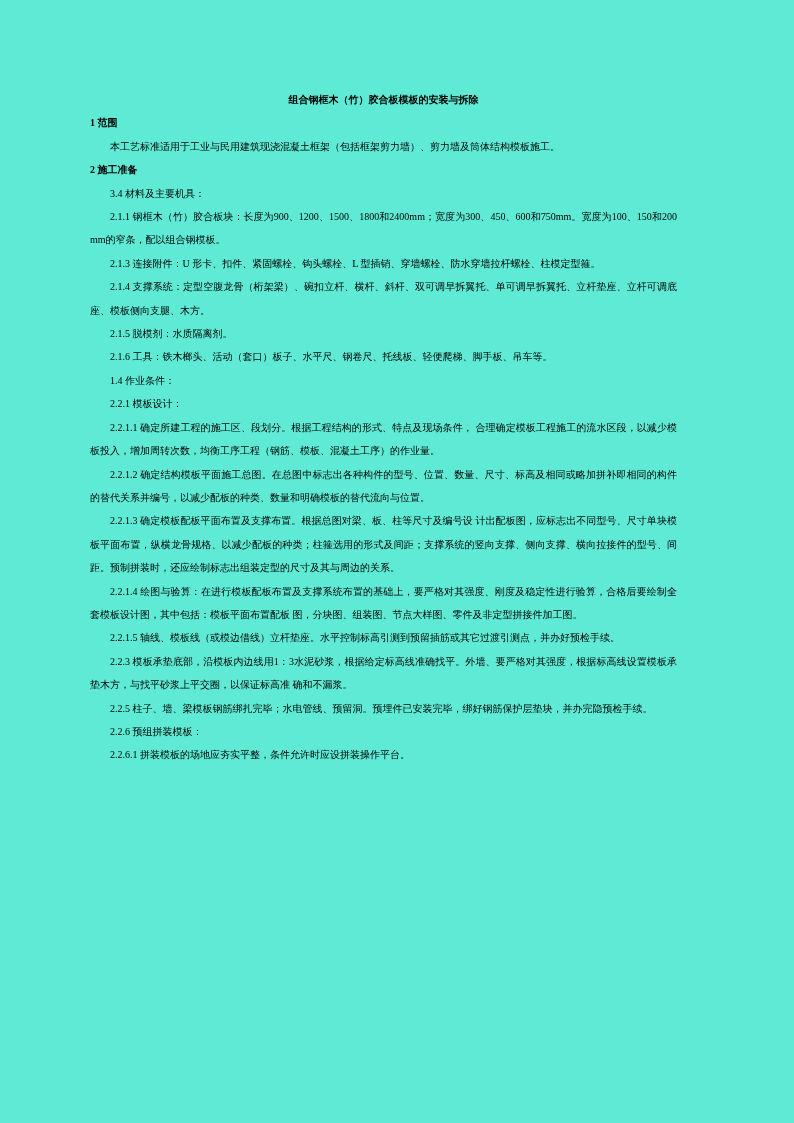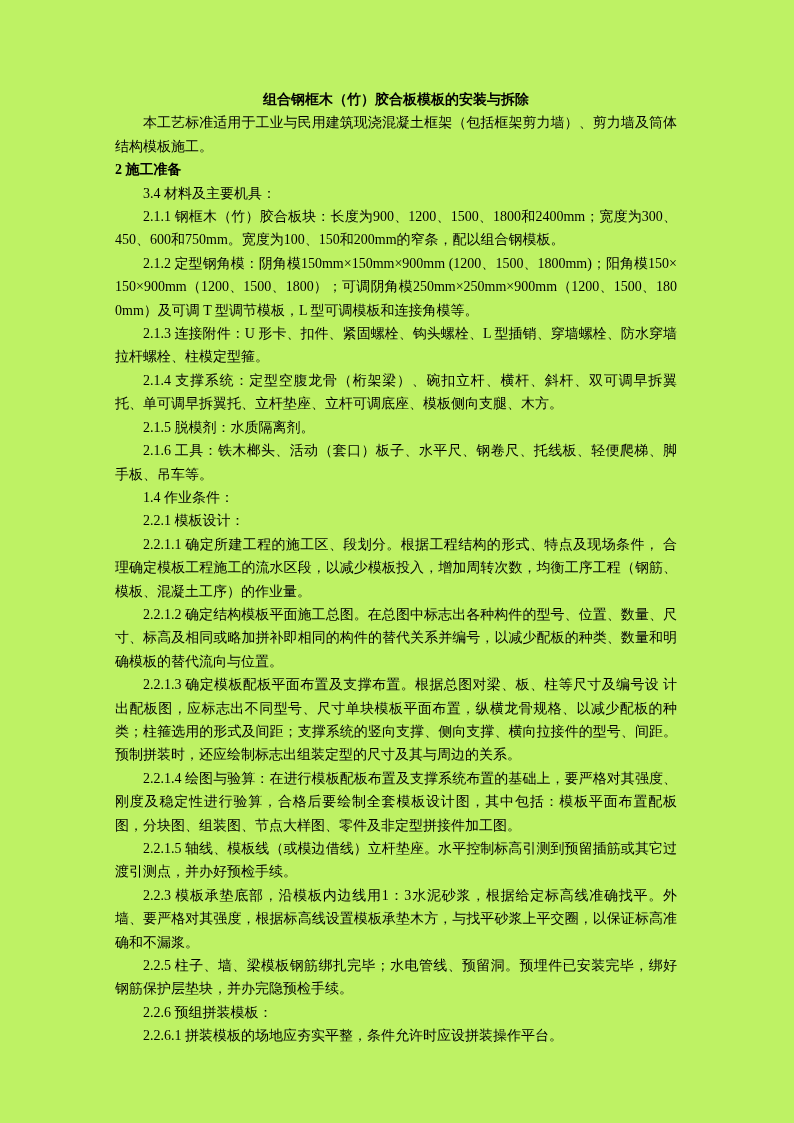--- a/index.html
+++ b/index.html
@@ -4,24 +4,24 @@
 <style>
   html, body {
     margin: 0;
     padding: 0;
     background: #ffffff;
   }
   .page {
     width: 794px;
     height: 1123px;
     box-sizing: border-box;
-    background: #bef264;
-    padding: 88px 117px 30px 115px;
+    background: #5eead4;
+    padding: 88px 117px 30px 90px;
     font-family: "Liberation Serif", "DejaVu Serif", serif;
-    font-size: 14px;
+    font-size: 10px;
     line-height: 23.4px;
     color: #000000;
     overflow: hidden;
   }
   .doc-title {
     text-align: center;
     font-weight: bold;
   }
   .heading {
     font-weight: bold;
@@ -36,25 +36,25 @@
     margin: 0;
     padding: 0;
   }
 </style>
 </head>
 <body>
 
 <div class="page">
   <div class="doc-title">组合钢框木（竹）胶合板模板的安装与拆除</div>
   <div id="doc-body">
+      <div class="heading">1 范围</div>
       <div class="para">本工艺标准适用于工业与民用建筑现浇混凝土框架（包括框架剪力墙）、剪力墙及筒体结构模板施工。</div>
       <div class="heading">2 施工准备</div>
       <div class="para">3.4 材料及主要机具：</div>
       <div class="para">2.1.1 钢框木（竹）胶合板块：长度为900、1200、1500、1800和2400mm；宽度为300、450、600和750mm。宽度为100、150和200mm的窄条，配以组合钢模板。</div>
-      <div class="para">2.1.2  定型钢角模：阴角模150mm×150mm×900mm (1200、1500、1800mm)；阳角模150×150×900mm（1200、1500、1800）；可调阴角模250mm×250mm×900mm（1200、1500、1800mm）及可调 T 型调节模板，L 型可调模板和连接角模等。</div>
       <div class="para">2.1.3  连接附件：U 形卡、扣件、紧固螺栓、钩头螺栓、L 型插销、穿墙螺栓、防水穿墙拉杆螺栓、柱模定型箍。</div>
       <div class="para">2.1.4 支撑系统：定型空腹龙骨（桁架梁）、碗扣立杆、横杆、斜杆、双可调早拆翼托、单可调早拆翼托、立杆垫座、立杆可调底座、模板侧向支腿、木方。</div>
       <div class="para">2.1.5 脱模剂：水质隔离剂。</div>
       <div class="para">2.1.6 工具：铁木榔头、活动（套口）板子、水平尺、钢卷尺、托线板、轻便爬梯、脚手板、吊车等。</div>
       <div class="para">1.4 作业条件：</div>
       <div class="para">2.2.1 模板设计：</div>
       <div class="para">2.2.1.1 确定所建工程的施工区、段划分。根据工程结构的形式、特点及现场条件， 合理确定模板工程施工的流水区段，以减少模板投入，增加周转次数，均衡工序工程（钢筋、模板、混凝土工序）的作业量。</div>
       <div class="para">2.2.1.2 确定结构模板平面施工总图。在总图中标志出各种构件的型号、位置、数量、尺寸、标高及相同或略加拼补即相同的构件的替代关系并编号，以减少配板的种类、数量和明确模板的替代流向与位置。</div>
       <div class="para">2.2.1.3 确定模板配板平面布置及支撑布置。根据总图对梁、板、柱等尺寸及编号设 计出配板图，应标志出不同型号、尺寸单块模板平面布置，纵横龙骨规格、以减少配板的种类；柱箍选用的形式及间距；支撑系统的竖向支撑、侧向支撑、横向拉接件的型号、间距。预制拼装时，还应绘制标志出组装定型的尺寸及其与周边的关系。</div>
       <div class="para">2.2.1.4 绘图与验算：在进行模板配板布置及支撑系统布置的基础上，要严格对其强度、刚度及稳定性进行验算，合格后要绘制全套模板设计图，其中包括：模板平面布置配板 图，分块图、组装图、节点大样图、零件及非定型拼接件加工图。</div>

